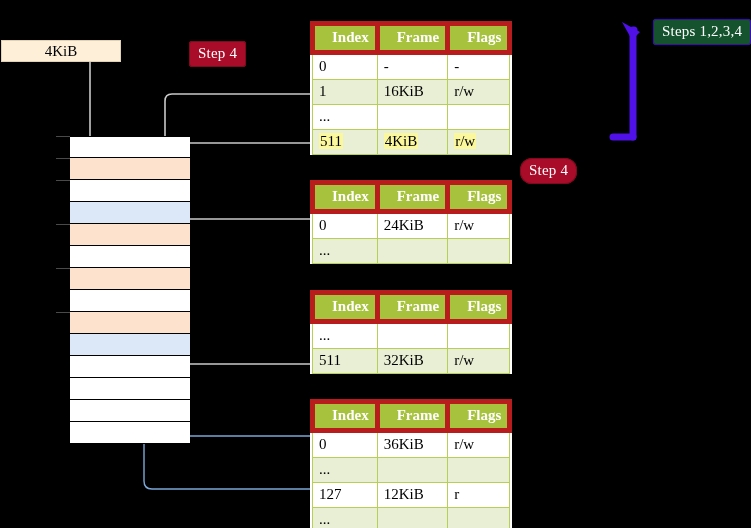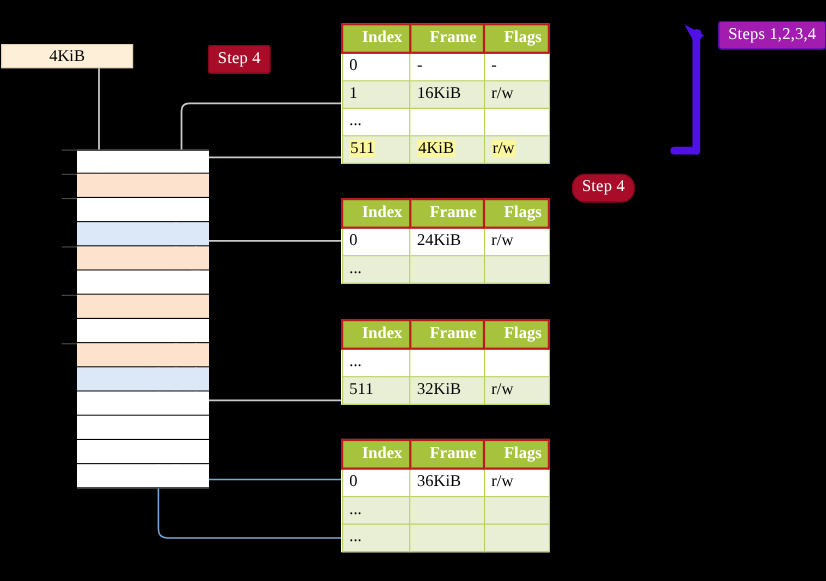--- a/index.html
+++ b/index.html
@@ -17,21 +17,21 @@
     position: absolute;
     color: #ffffff;
     font-size: 15px;
     line-height: 1;
     padding: 5px 9px 6px 9px;
     border-radius: 3px;
     white-space: nowrap;
     letter-spacing: .2px;
   }
   .badge.red    { background: #a80c28; box-shadow: 0 0 0 1px #7d0a1e inset; }
-  .badge.violet { background: #a21caf; box-shadow: 0 0 0 1px #3d0bb5 inset; }
+  .badge.violet { background: #14532d; box-shadow: 0 0 0 1px #3d0bb5 inset; }
 
   
   .kib-box {
     position: absolute;
     background: #fdefd8;
     border: 1px solid #e2d2b4;
     color: #000;
     font-size: 15px;
     display: flex; align-items: center; justify-content: center;
   }
@@ -64,21 +64,21 @@
     font-size: 15px;
     color: #000;
     border: 1px solid #9fbe2a;
   }
   .ptable th {
     background: #a7c23c;
     color: #ffffff;
     font-weight: bold;
     text-align: left;
     padding: 3px 6px 4px 17px;
-    border: 2px solid #b91c1c;
+    border: 5px solid #b91c1c;
     font-size: 15px;
     white-space: nowrap;
   }
   .ptable td {
     padding: 3px 6px 4px 6px;
     border: 1px solid #b6cf56;
     background: #ffffff;
     white-space: nowrap;
     height: 24px;
   }
@@ -249,20 +249,25 @@
         <tr>
           <td class="col-index">0</td>
           <td class="col-frame">36KiB</td>
           <td class="col-flags">r/w</td>
         </tr>
         <tr class="alt">
           <td class="col-index">...</td>
           <td class="col-frame"></td>
           <td class="col-flags"></td>
         </tr>
+        <tr>
+          <td class="col-index">127</td>
+          <td class="col-frame">12KiB</td>
+          <td class="col-flags">r</td>
+        </tr>
         <tr class="alt">
           <td class="col-index">...</td>
           <td class="col-frame"></td>
           <td class="col-flags"></td>
         </tr>
       </tbody>
     </table>
 
 </div>
 

